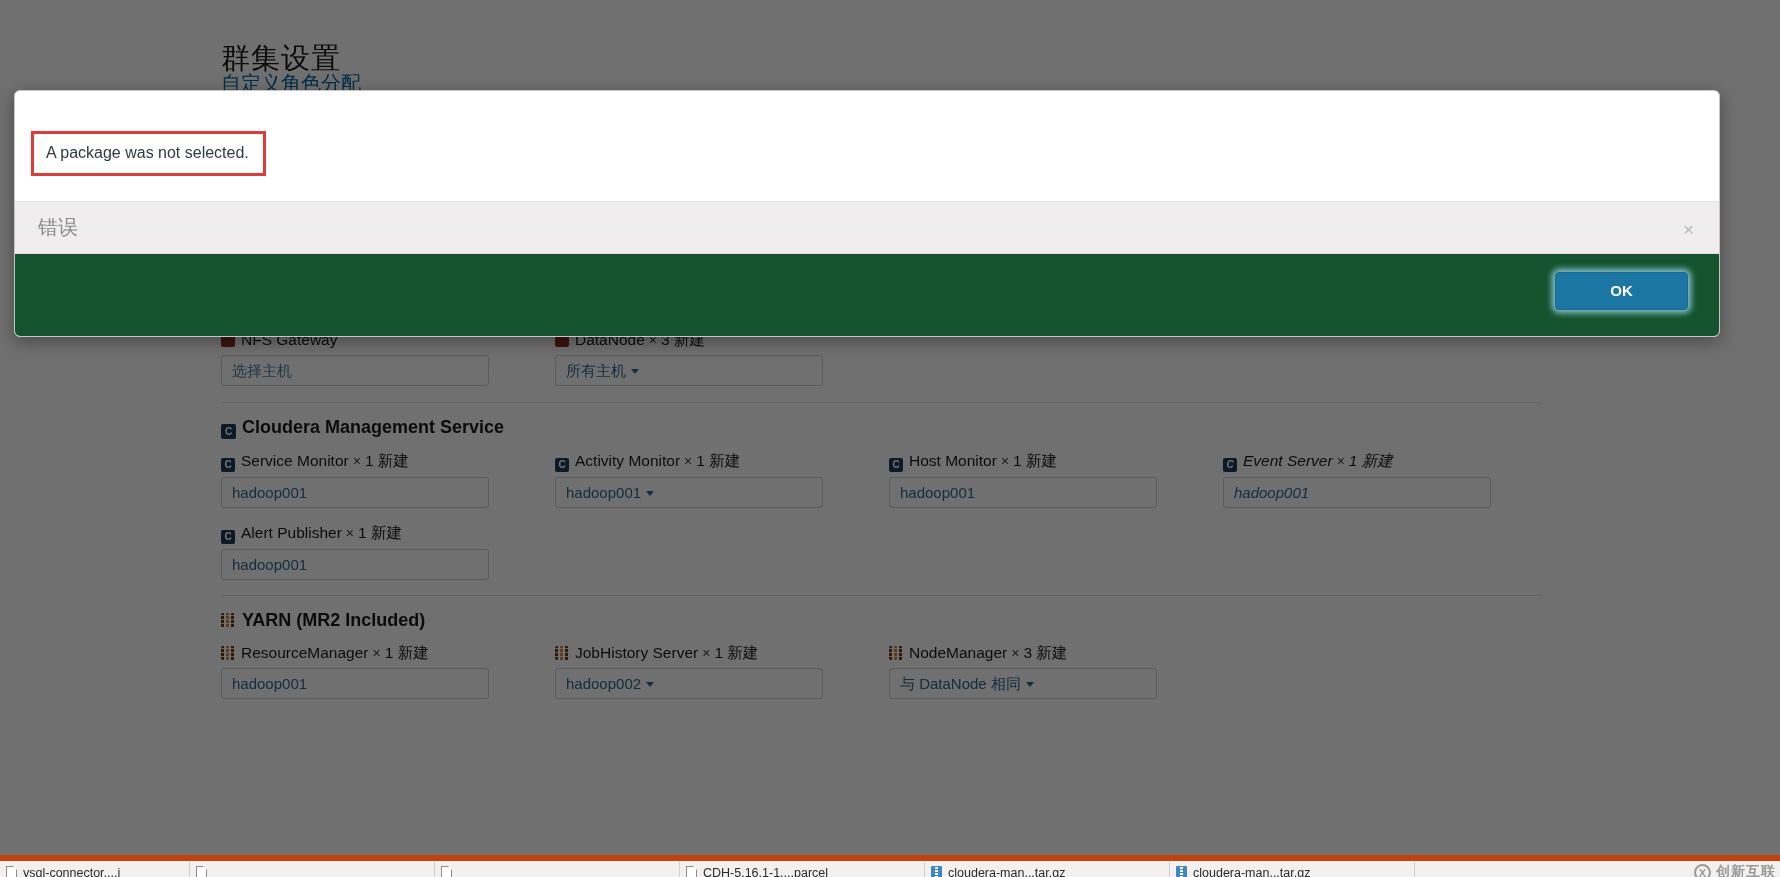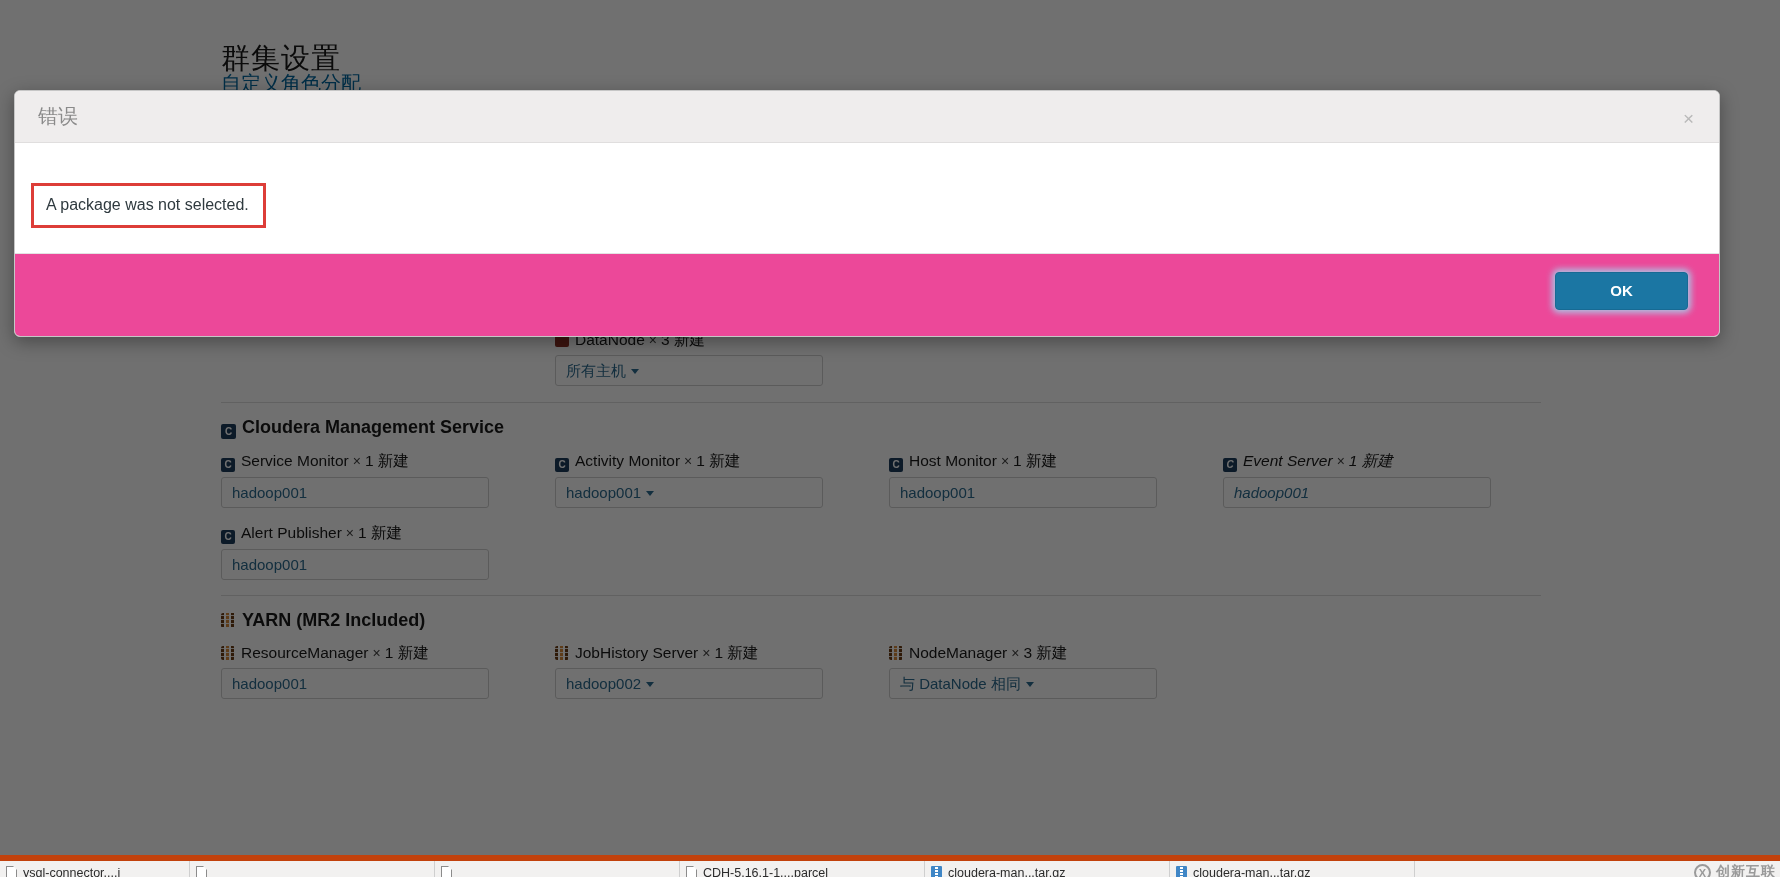--- a/index.html
+++ b/index.html
@@ -262,21 +262,21 @@
   }
   #error-text {
     font-size: 16px;
     color: #2f3a3f;
     line-height: 18px;
     white-space: nowrap;
   }
   #modal-footer {
     position: relative;
     height: 82px;
-    background: #ec4899;
+    background: #14532d;
   }
   #ok-button {
     position: absolute;
     right: 31px; top: 18px;
     width: 133px; height: 38px;
     background: #1b76a3;
     border: 1px solid #176a94;
     border-radius: 4px;
     color: #fff;
     font-size: 15px;
@@ -379,20 +379,28 @@
   <div class="cut-row">
     <div class="cut-box" style="left:0px;width:268px;"></div>
     <div class="cut-box" style="left:334px;width:268px;"></div>
     <div class="cut-box" style="left:668px;width:268px;"></div>
     <div class="cut-box" style="left:1002px;width:268px;"></div>
   </div>
 
   <div class="content-area">
 
     <div class="role-row">
+      <div class="role-cell" style="left:0px;">
+        <div class="role-label">
+          <span class="svc-icon hdfs"></span><span>NFS Gateway</span>
+        </div>
+        <div class="host-select placeholder wide">
+          <span>选择主机</span>
+        </div>
+      </div>
       <div class="role-cell" style="left:334px;">
         <div class="role-label">
           <span class="svc-icon hdfs"></span><span>DataNode</span><span class="times">×</span><span class="count">3 新建</span>
         </div>
         <div class="host-select wide">
           <span>所有主机</span><span class="caret"></span>
         </div>
       </div>
     </div>
 
@@ -494,28 +502,28 @@
       <div class="pg">5</div>
     </div>
     <div class="btn-continue">继续</div>
   </div>
   <div class="red-outline"></div>
 </div>
 
 <div id="backdrop"></div>
 
 <div id="modal">
+  <div id="modal-body">
+    <div id="error-box">
+      <div id="error-text">A package was not selected.</div>
+    </div>
+  </div>
   <div id="modal-header">
     <div id="modal-title">错误</div>
     <div id="modal-close">×</div>
-  </div>
-  <div id="modal-body">
-    <div id="error-box">
-      <div id="error-text">A package was not selected.</div>
-    </div>
   </div>
   <div id="modal-footer">
     <div id="ok-button">OK</div>
   </div>
 </div>
 
 <div id="taskbar">
   <div class="task-item" style="left:0px;width:190px;">
     <span class="ticon doc"></span><span>ysql-connector....j</span>
   </div>

